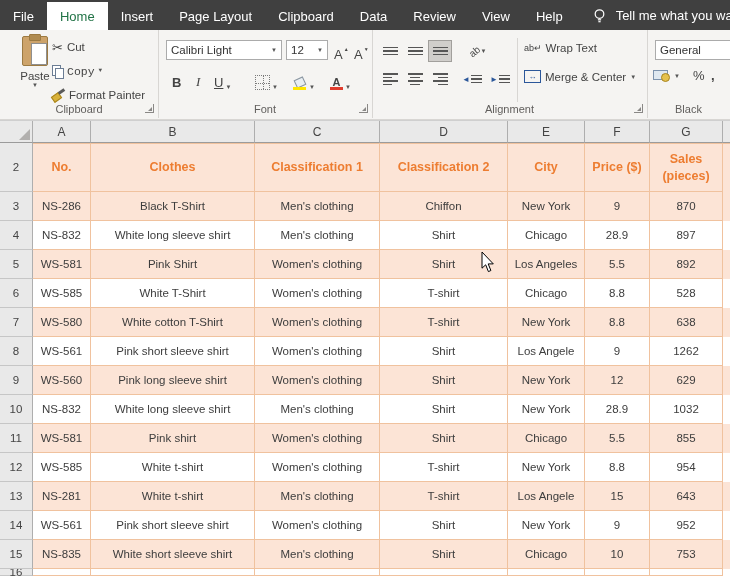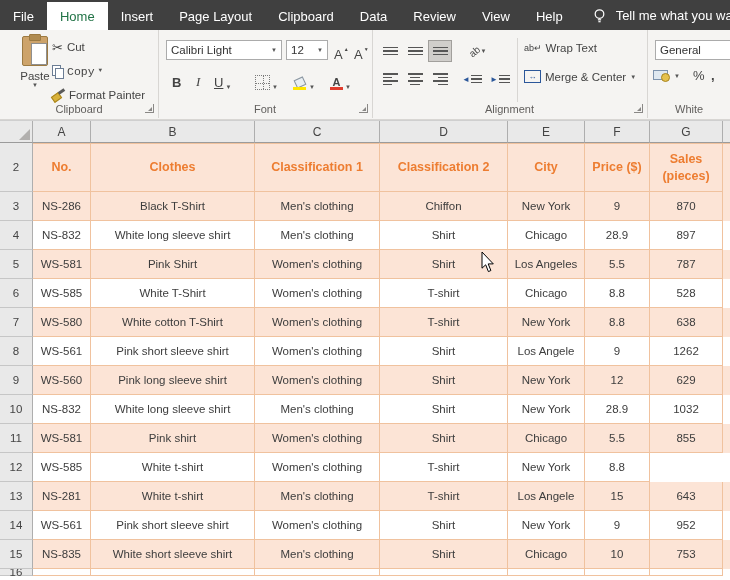--- a/index.html
+++ b/index.html
@@ -279,21 +279,21 @@
   <div class="rgroup" style="left:647px;width:83px;border-right:none;">
     <div class="combo" style="left:8px;top:10px;width:90px;">
       <span>General</span>
     </div>
     <div class="btn" style="position:absolute;left:6px;top:40px;">
       <span class="money"></span>
       <span class="dd">▼</span>
     </div>
     <div class="btn sym" style="position:absolute;left:46px;top:38px;">%</div>
     <div class="btn sym" style="position:absolute;left:64px;top:38px;font-weight:bold;">,</div>
-    <div class="glabel" style="text-align:left;padding-left:28px;">White</div>
+    <div class="glabel" style="text-align:left;padding-left:28px;">Black</div>
   </div>
 </div>
 
 <div class="sheet">
   <div class="colhead" id="colhead">
       <div class="ch w-num corner"></div>
       <div class="ch w-a">A</div>
       <div class="ch w-b">B</div>
       <div class="ch w-c">C</div>
       <div class="ch w-d">D</div>
@@ -337,21 +337,21 @@
         <div class="cell w-x pad"></div>
       </div>
       <div class="srow shaded">
         <div class="rn w-num">5</div>
         <div class="cell w-a">WS-581</div>
         <div class="cell w-b">Pink Shirt</div>
         <div class="cell w-c">Women's clothing</div>
         <div class="cell w-d">Shirt</div>
         <div class="cell w-e">Los Angeles</div>
         <div class="cell w-f">5.5</div>
-        <div class="cell w-g">787</div>
+        <div class="cell w-g">892</div>
         <div class="cell w-x pad"></div>
       </div>
       <div class="srow">
         <div class="rn w-num">6</div>
         <div class="cell w-a">WS-585</div>
         <div class="cell w-b">White T-Shirt</div>
         <div class="cell w-c">Women's clothing</div>
         <div class="cell w-d">T-shirt</div>
         <div class="cell w-e">Chicago</div>
         <div class="cell w-f">8.8</div>
@@ -414,20 +414,21 @@
         <div class="cell w-x pad"></div>
       </div>
       <div class="srow">
         <div class="rn w-num">12</div>
         <div class="cell w-a">WS-585</div>
         <div class="cell w-b">White t-shirt</div>
         <div class="cell w-c">Women's clothing</div>
         <div class="cell w-d">T-shirt</div>
         <div class="cell w-e">New York</div>
         <div class="cell w-f">8.8</div>
+        <div class="cell w-g">954</div>
         <div class="cell w-x pad"></div>
       </div>
       <div class="srow shaded">
         <div class="rn w-num">13</div>
         <div class="cell w-a">NS-281</div>
         <div class="cell w-b">White t-shirt</div>
         <div class="cell w-c">Men's clothing</div>
         <div class="cell w-d">T-shirt</div>
         <div class="cell w-e">Los Angele</div>
         <div class="cell w-f">15</div>

